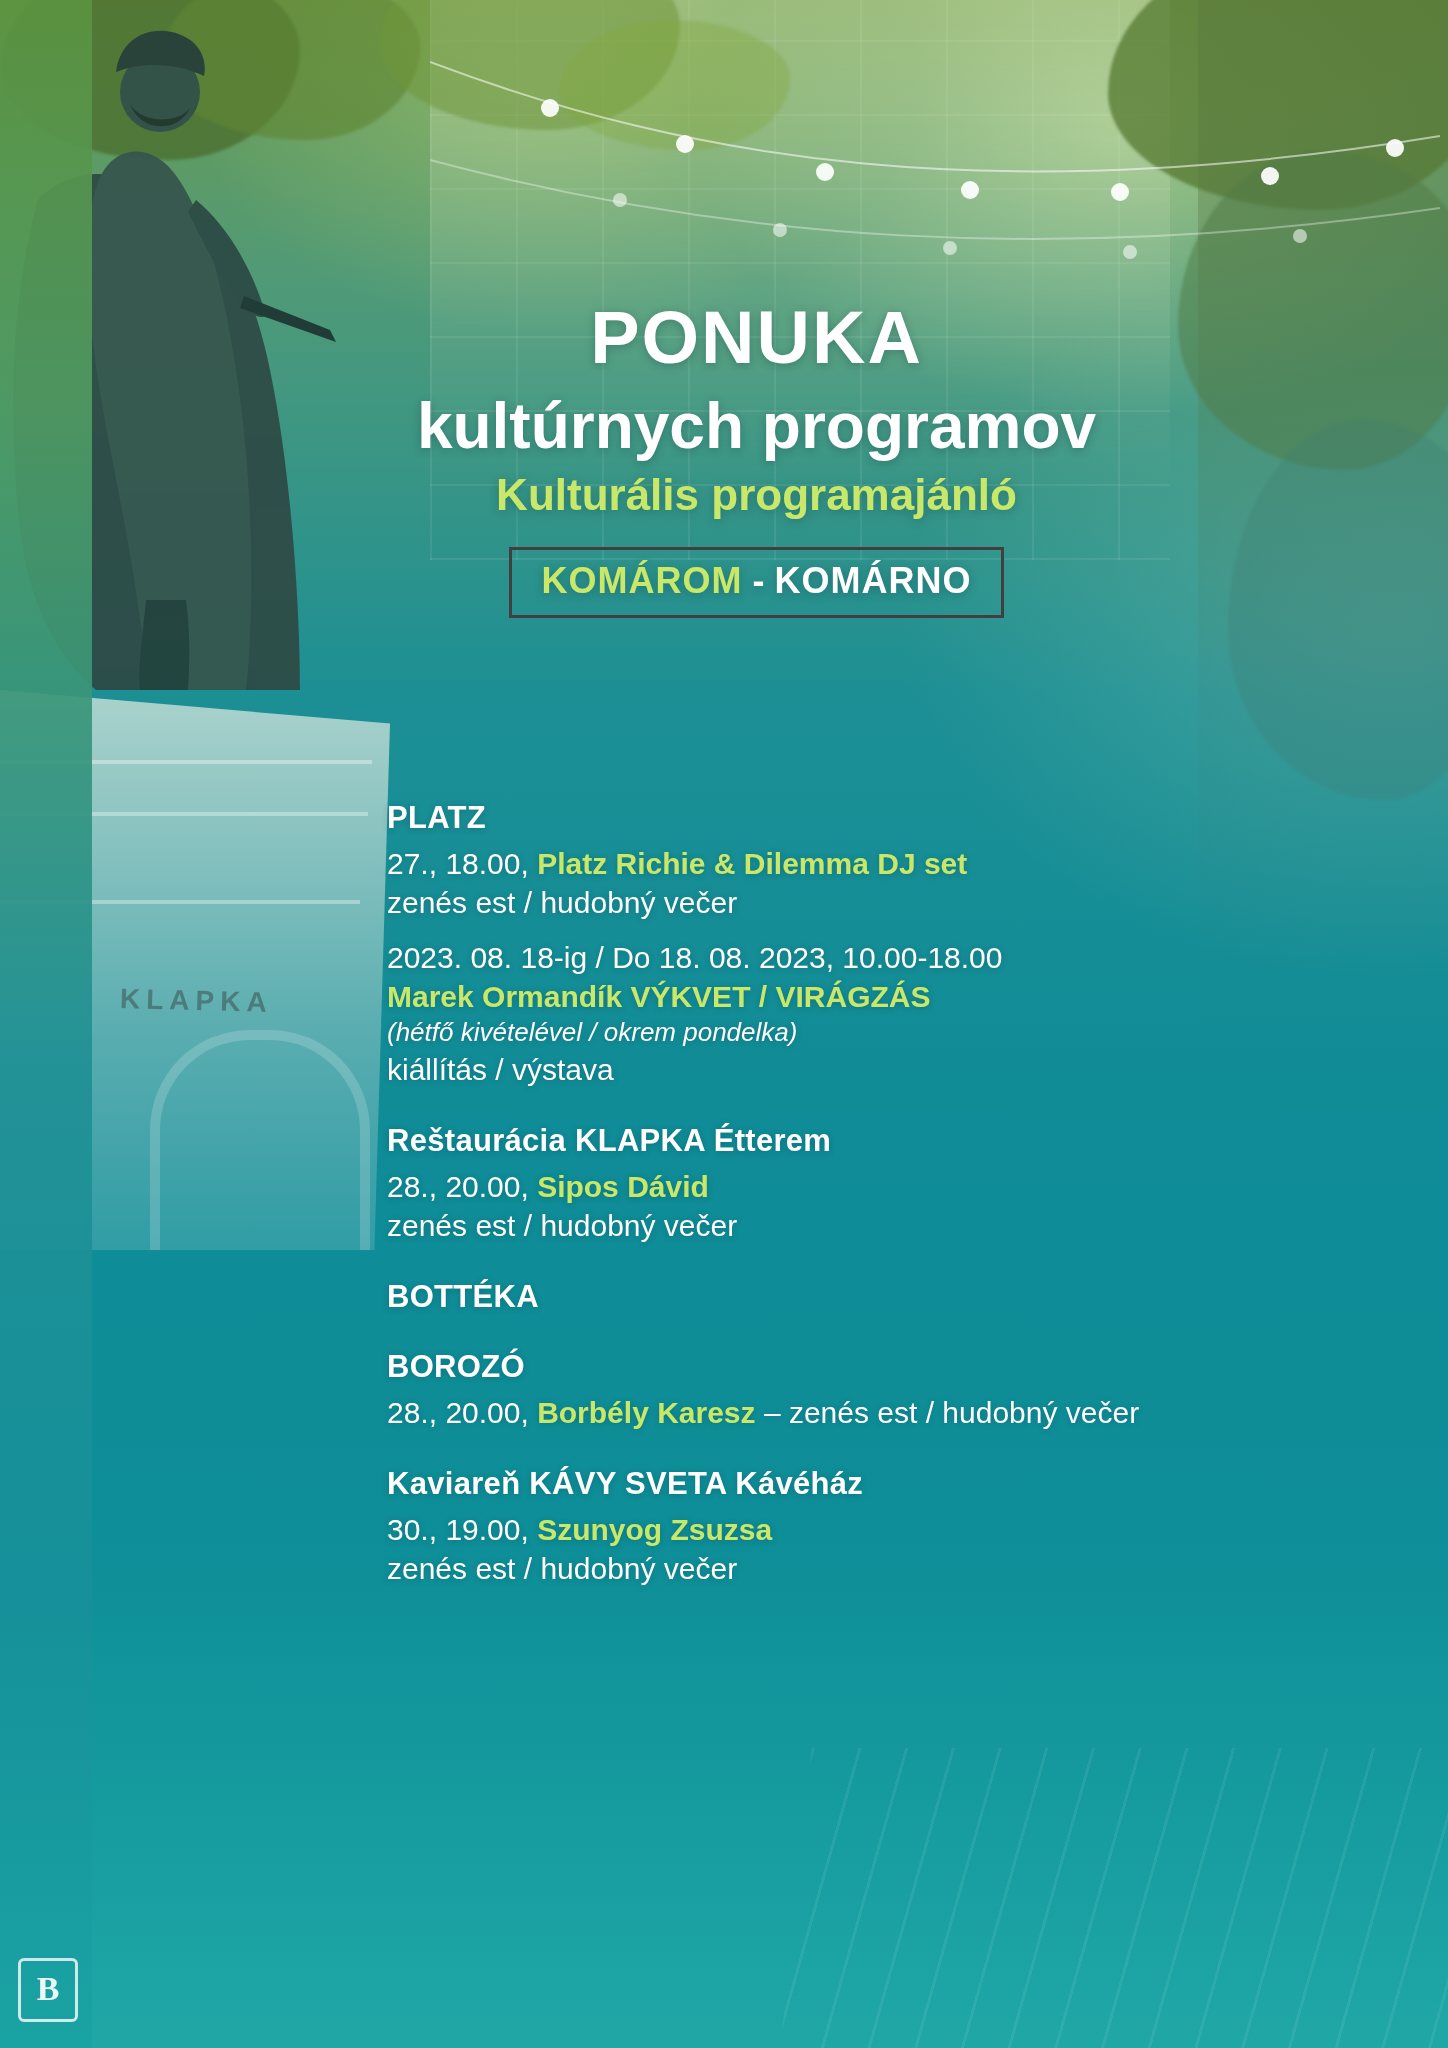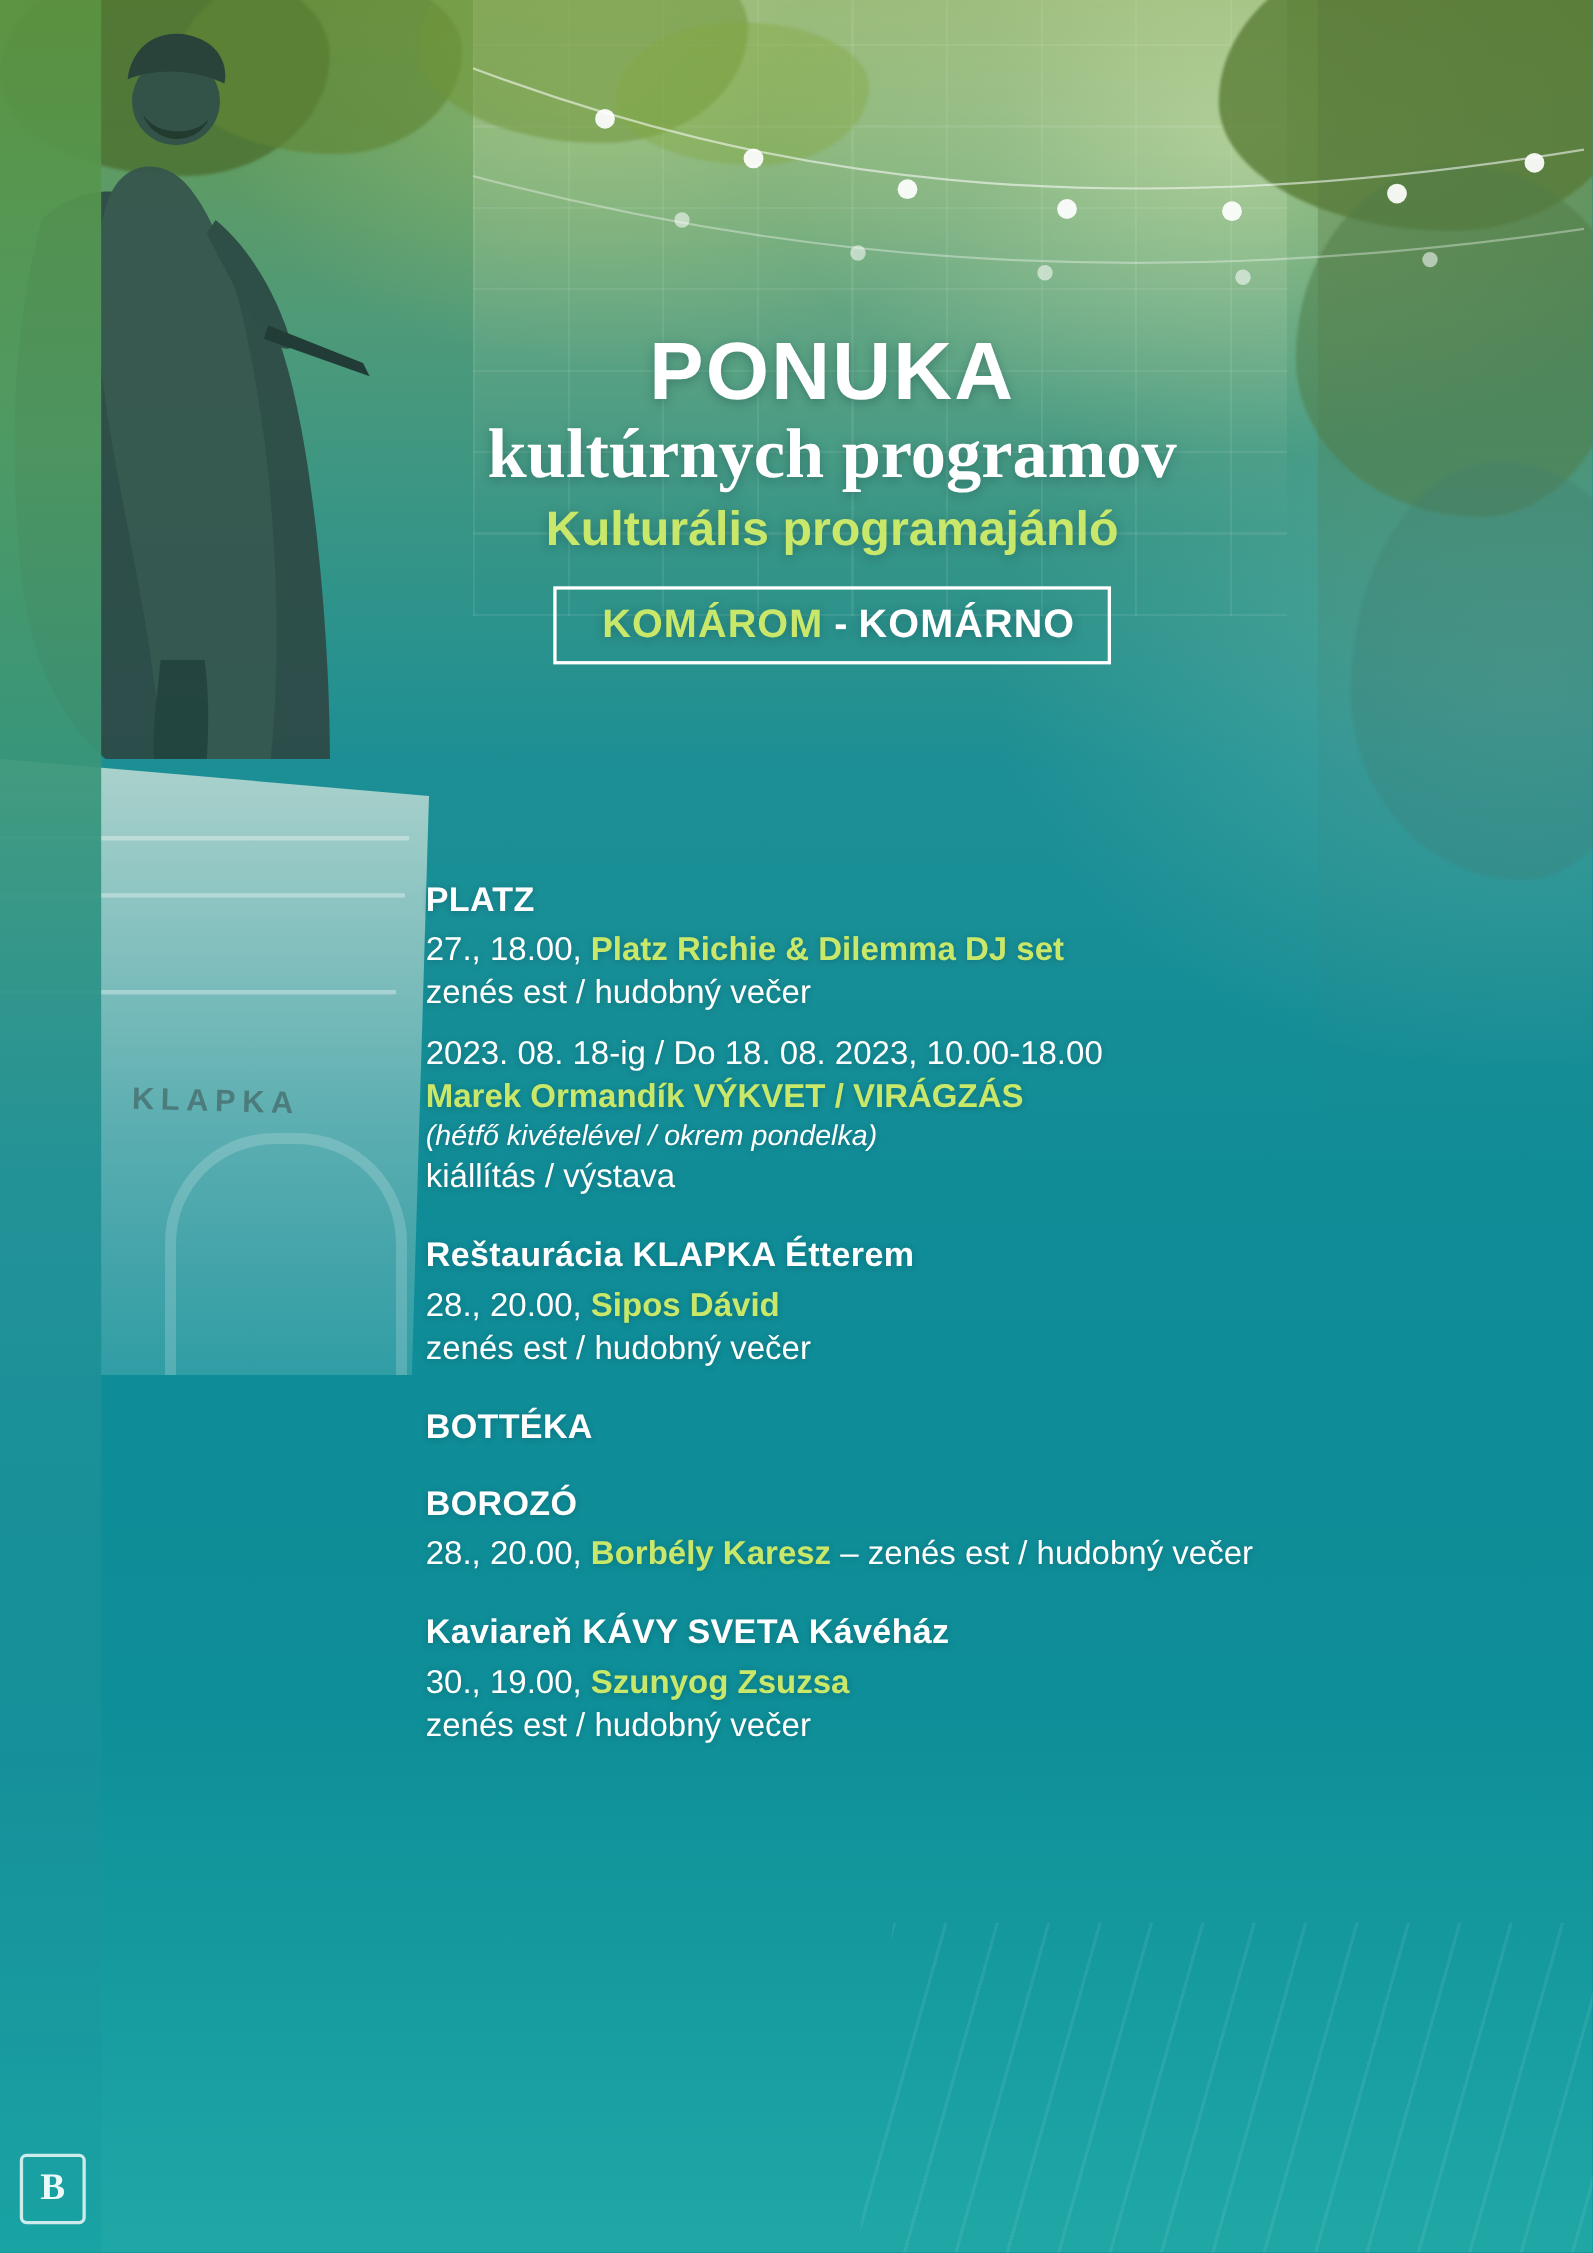--- a/index.html
+++ b/index.html
@@ -137,35 +137,34 @@
     font-size: 74px;
     font-weight: bold;
     letter-spacing: 2px;
     line-height: 1.02;
   }
   .h-kult {
     color: #ffffff;
     font-size: 64px;
     font-weight: bold;
     line-height: 1.12;
-    margin-top: 2px;
-    font-family: Liberation Serif, serif;
+    margin-top: 16px;
   }
   .h-hu {
     color: #c9e86a;
     font-size: 44px;
     font-weight: bold;
     line-height: 1.18;
     margin-top: 6px;
   }
   .city-box {
     display: inline-block;
     margin-top: 26px;
-    padding: 10px 30px 13px 42px;
-    border: 3px solid #ffffff;
+    padding: 10px 30px 13px 30px;
+    border: 3px solid #404040;
   }
   .city-box .hu { color: #c9e86a; font-size: 36px; font-weight: bold; letter-spacing: 1px;}
   .city-box .sep { color: #ffffff; font-size: 36px; font-weight: bold;}
   .city-box .sk { color: #ffffff; font-size: 36px; font-weight: bold; letter-spacing: 1px;}
 
   
   .program {
     position: absolute;
     left: 362px; right: 40px; top: 800px;
     color: #ffffff;

